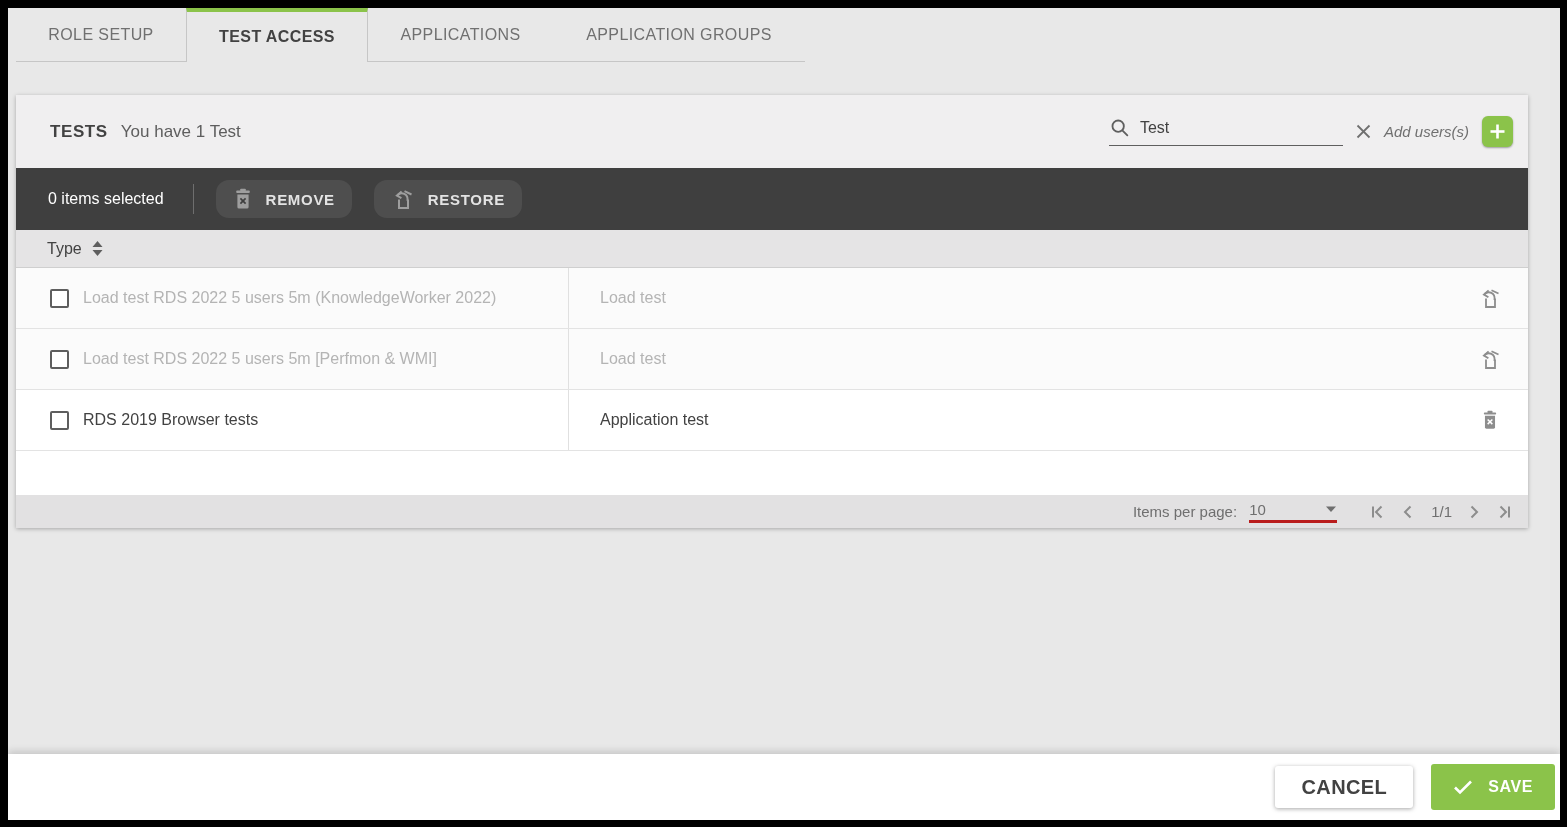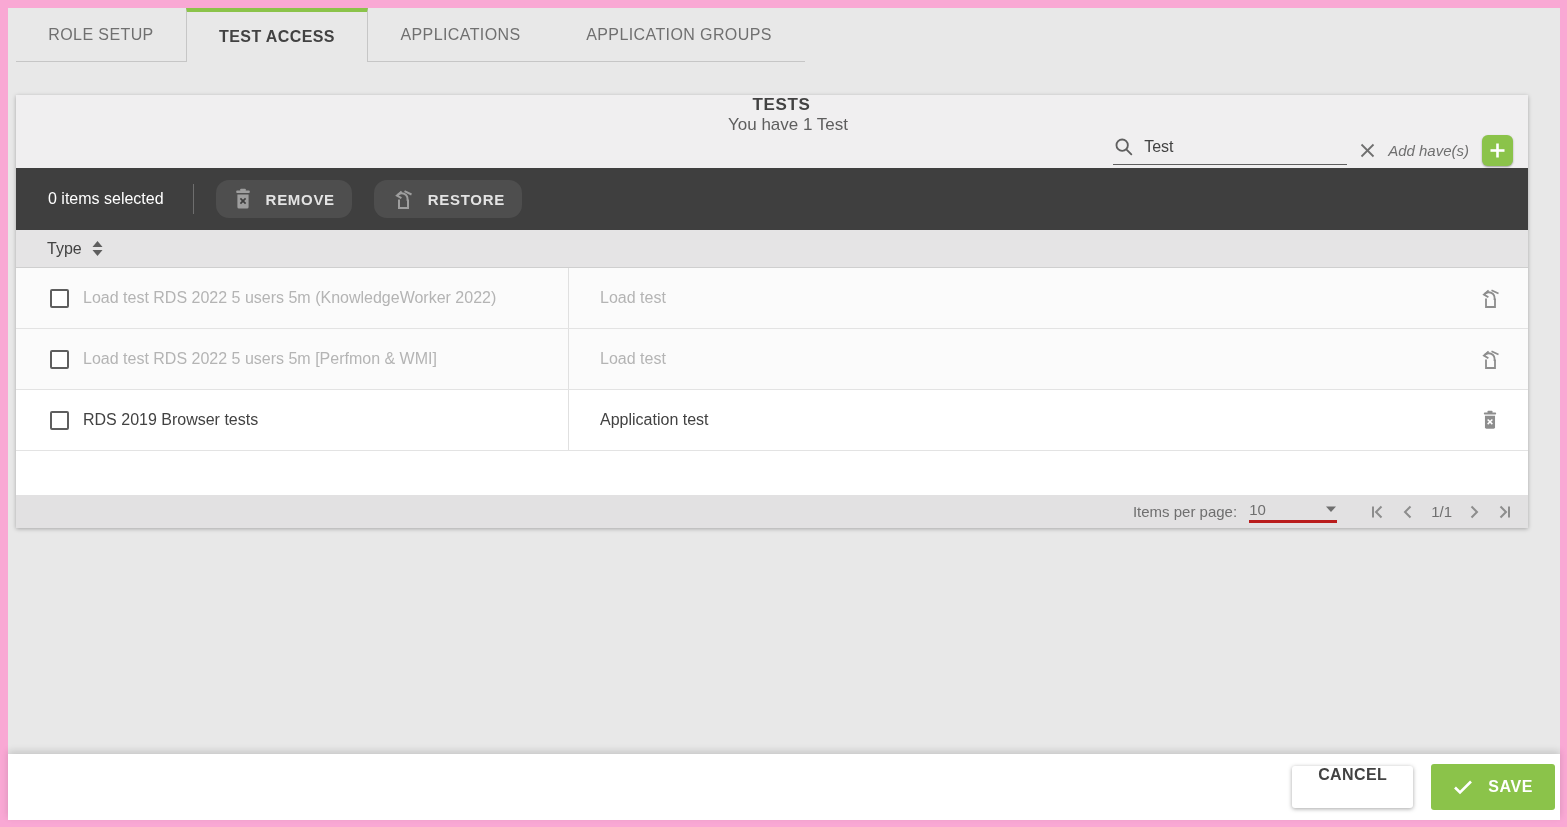--- a/index.html
+++ b/index.html
@@ -2,21 +2,21 @@
 <html><head>
 <meta charset="utf-8">
 <style>
   * { box-sizing: border-box; }
   html { background: #d9d9d9; }
   body {
     margin: 0;
     font-family: "Liberation Sans", "DejaVu Sans", sans-serif;
     width: 1567px; height: 827px; overflow: hidden;
   }
-  .viewport { position: relative; width: 1567px; height: 827px; background: #f9a8d4; }
+  .viewport { position: relative; width: 1567px; height: 827px; background: #000000; }
   .app {
     position: absolute; left: 8px; top: 8px;
     width: 1552px; height: 812px;
     background: #e8e8e8;
   }
 
   
   .tabs { position: absolute; left: 8px; top: 0; height: 54px; display: flex; }
   .tab {
     display: flex; align-items: center; justify-content: center;
@@ -39,21 +39,20 @@
   
   .panel {
     position: absolute; left: 8px; top: 87px; width: 1512px;
     box-shadow: 0 1px 4px rgba(0,0,0,.28);
     background: #fff;
   }
   .panel-header {
     height: 73px; background: #f0eff0;
     display: flex; align-items: center;
     padding: 0 15px 0 34px;
-    flex-direction: column;
   }
   .panel-title { font-size: 17px; font-weight: bold; color: #424242; letter-spacing: .6px; }
   .panel-subtitle { font-size: 17px; color: #5e5e5e; margin-left: 13px; }
   .header-right { margin-left: auto; display: flex; align-items: center; }
   .search-box {
     display: flex; align-items: center; width: 234px;
     border-bottom: 1px solid #5f5f5f; padding-bottom: 6px;
   }
   .search-box svg { flex: 0 0 auto; }
   .search-input {
@@ -129,22 +128,22 @@
   
   .footer {
     position: absolute; left: 0; bottom: 0; width: 1552px; height: 66px;
     background: #ffffff; box-shadow: 0 -3px 7px rgba(0,0,0,.14);
     display: flex; align-items: center; justify-content: flex-end;
     padding-right: 5px;
   }
   .cancel-btn {
     height: 42px; padding: 0 26px; background: #fff; border-radius: 3px;
     box-shadow: 0 1px 4px rgba(0,0,0,.35);
-    display: flex; align-items: flex-start;
-    font-size: 16px; font-weight: bold; color: #424242; letter-spacing: .4px;
+    display: flex; align-items: center;
+    font-size: 20px; font-weight: bold; color: #424242; letter-spacing: .4px;
     cursor: pointer; margin-right: 18px;
   }
   .save-btn {
     height: 46px; padding: 0 22px; background: #8bc34a; border-radius: 3px;
     display: flex; align-items: center; gap: 15px;
     font-size: 16px; font-weight: bold; color: #ffffff; letter-spacing: .6px;
     cursor: pointer;
   }
 </style>
 </head>
@@ -172,21 +171,21 @@
             <line x1="14.8" y1="14.8" x2="20" y2="20" stroke="#5f5f5f" stroke-width="2" stroke-linecap="round"></line>
           </svg>
           <input class="search-input" type="text" value="Test" style="">
         </div>
         <span class="clear-btn">
           <svg width="17" height="17" viewBox="0 0 17 17">
             <line x1="2.5" y1="2.5" x2="14.5" y2="14.5" stroke="#6f6f6f" stroke-width="1.8"></line>
             <line x1="14.5" y1="2.5" x2="2.5" y2="14.5" stroke="#6f6f6f" stroke-width="1.8"></line>
           </svg>
         </span>
-        <span class="add-label">Add have(s)</span>
+        <span class="add-label">Add users(s)</span>
         <div class="add-btn">
           <svg width="19" height="19" viewBox="0 0 19 19">
             <line x1="9.5" y1="2.5" x2="9.5" y2="16.5" stroke="#ffffff" stroke-width="2.6"></line>
             <line x1="2.5" y1="9.5" x2="16.5" y2="9.5" stroke="#ffffff" stroke-width="2.6"></line>
           </svg>
         </div>
       </div>
     </div>
 
     <div class="toolbar">

